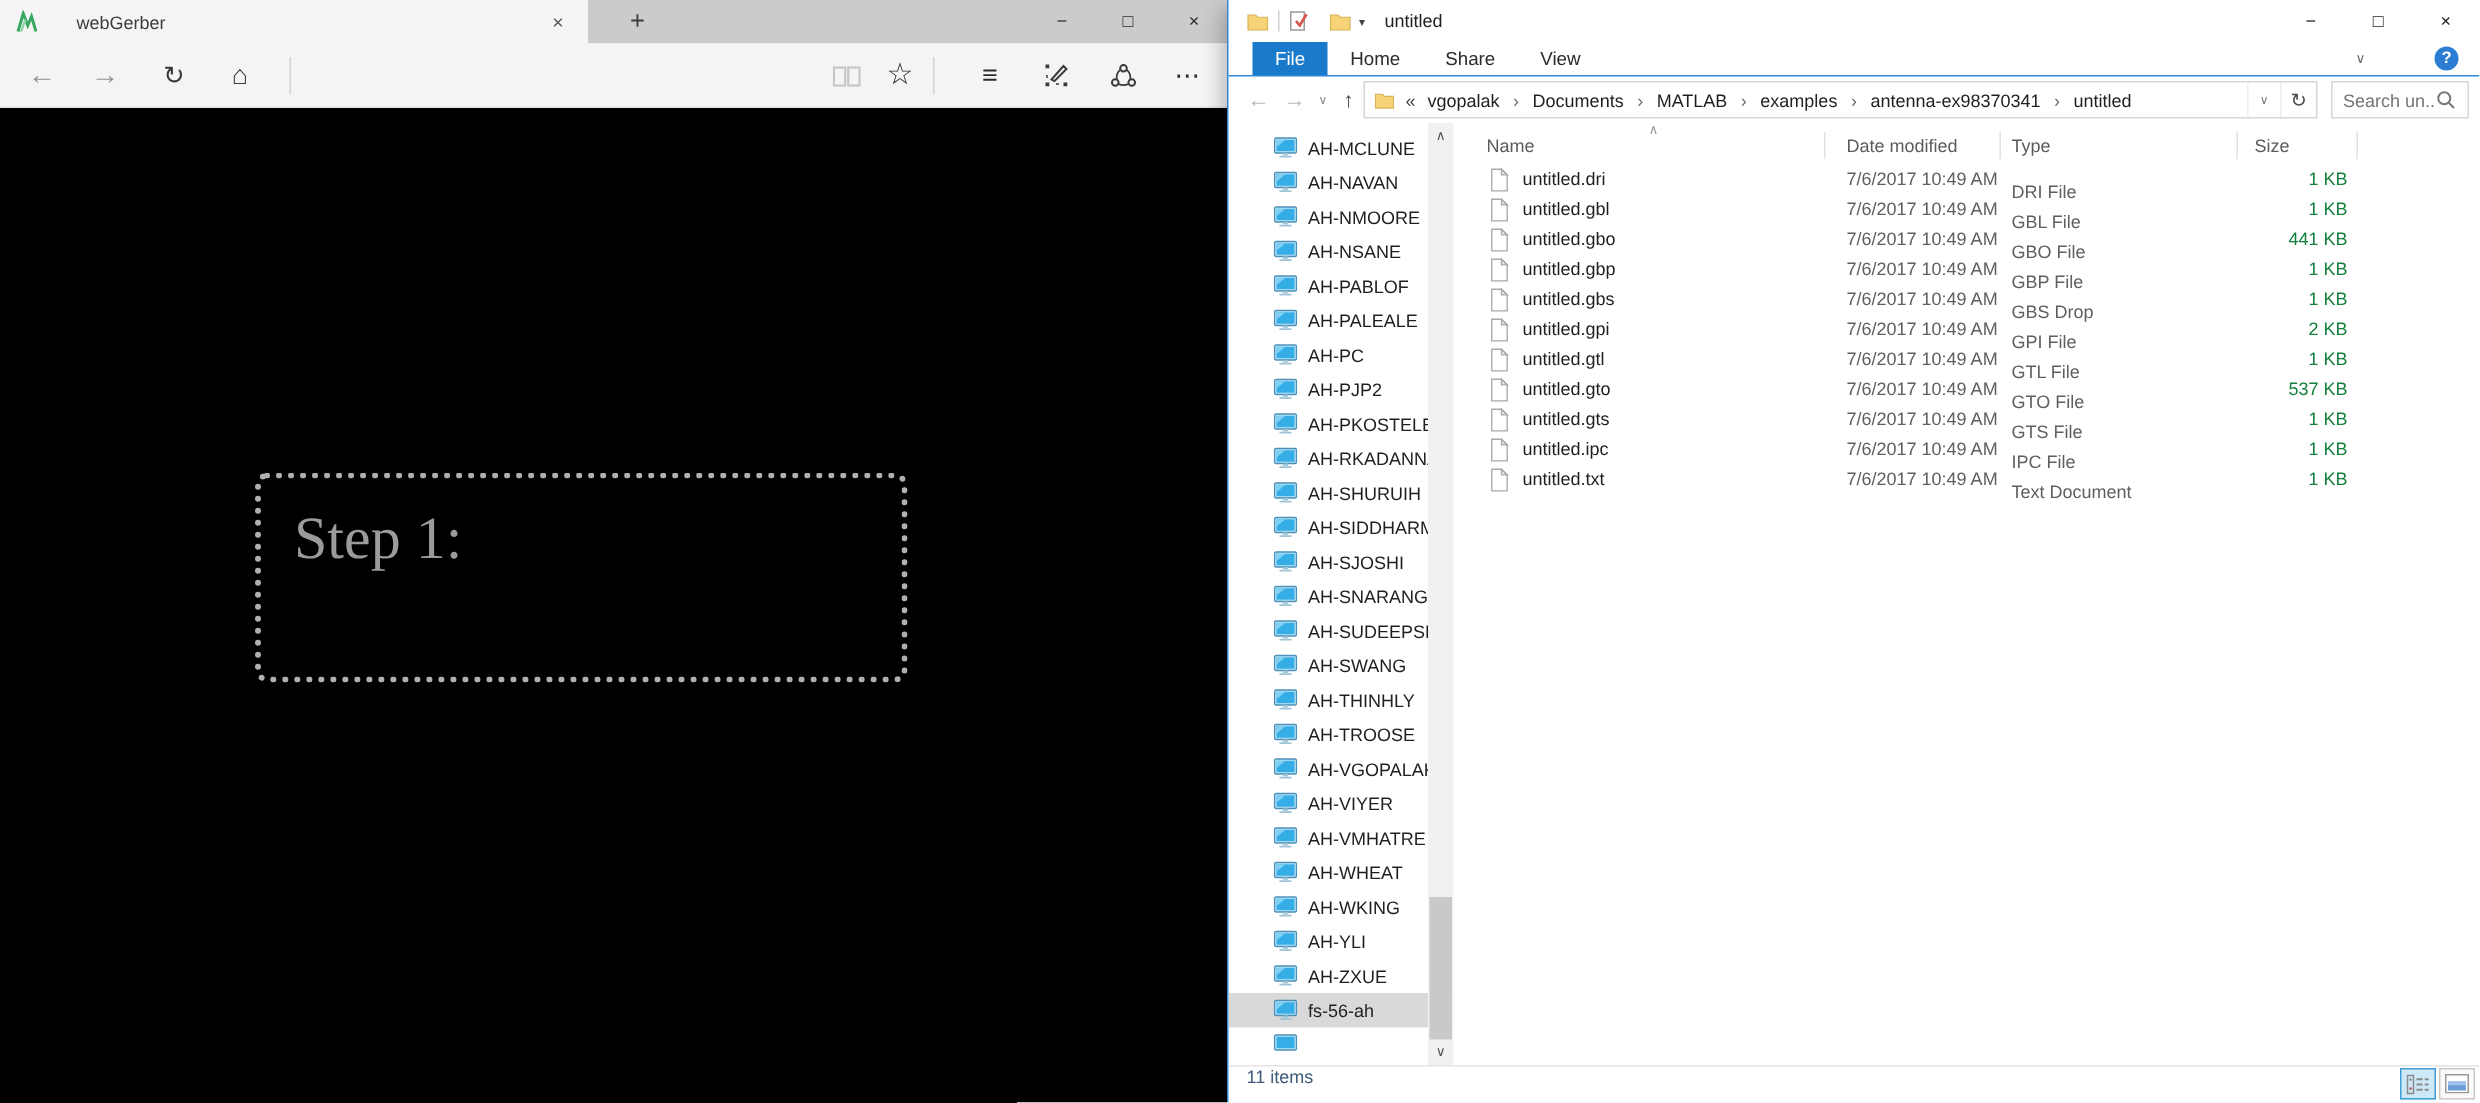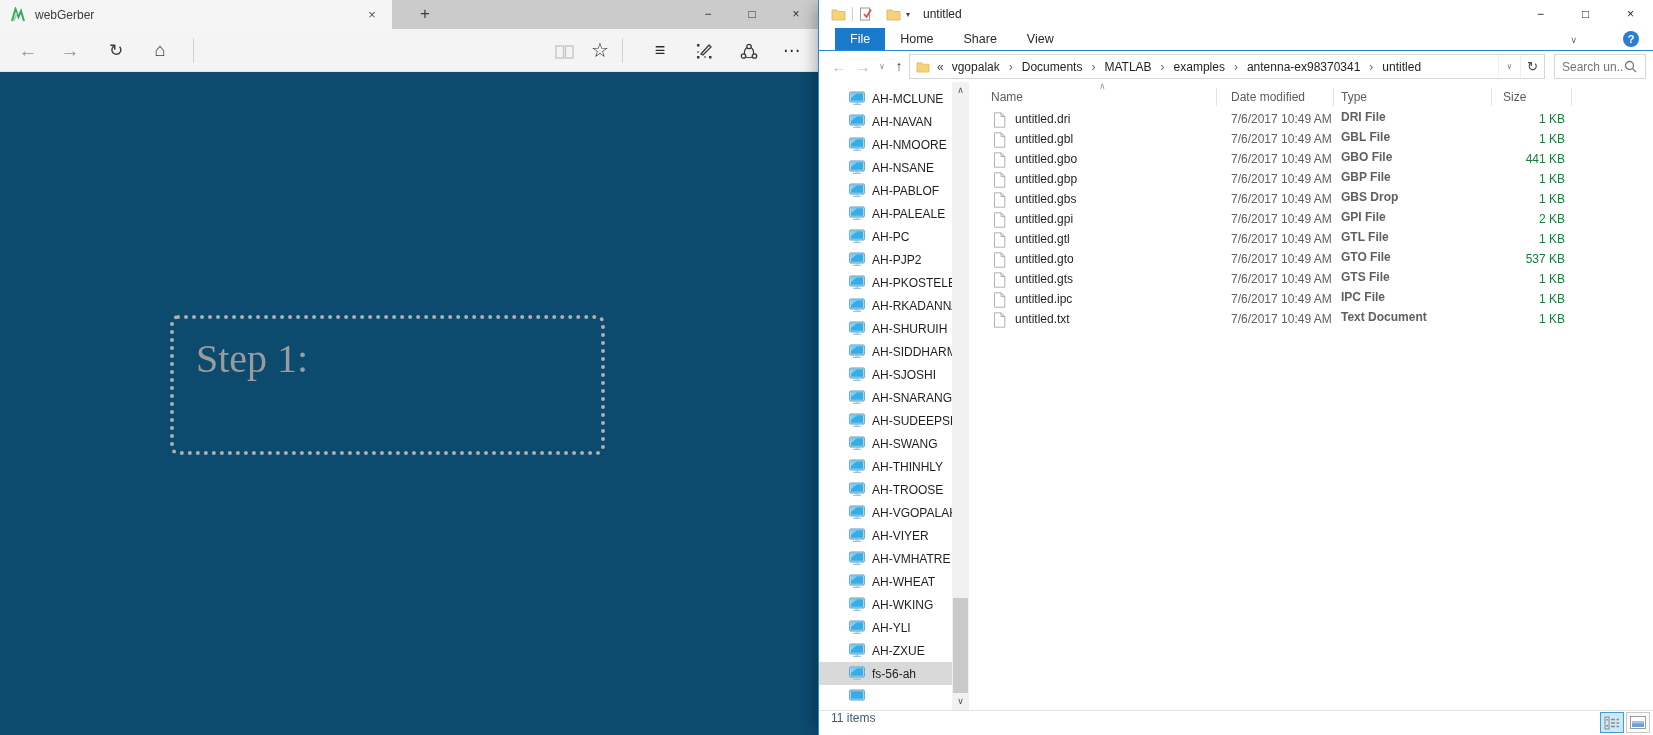--- a/index.html
+++ b/index.html
@@ -4,40 +4,40 @@
 <style>
   * { box-sizing: border-box; margin:0; padding:0; }
   html,body { width:1653px; height:735px; }
   body { font-family:"Liberation Sans","DejaVu Sans",sans-serif; background:#ffffff; position:relative; overflow:hidden; }
 
   
   .edge { position:absolute; left:0; top:0; width:818px; height:735px; }
   .edge-tabbar { position:relative; height:29px; background:#cbcbcb; }
   .edge-tab { position:absolute; left:0; top:0; width:392px; height:29px; background:#f5f5f5;
               display:flex; align-items:center; padding:0 10px; }
-  .edge-tab-title { font-size:12px; color:#3c3c3c; margin-left:9px; flex:1; }
+  .edge-tab-title { font-size:12px; color:#3c3c3c; margin-left:25px; flex:1; }
   .edge-tab-close { font-size:13px; color:#555; width:20px; text-align:center; cursor:default; }
   .edge-newtab { position:absolute; left:404px; top:0; width:42px; height:29px; text-align:center;
                  line-height:27px; font-size:17px; color:#3c3c3c; font-weight:300; }
   .edge-winbtns { position:absolute; right:0; top:0; height:29px; display:flex; }
   .edge-winbtn { width:44px; height:29px; text-align:center; line-height:29px; font-size:12px; color:#2f2f2f; }
   .edge-toolbar { position:relative; height:43px; background:#f4f4f4; border-bottom:1px solid #e2e2e2; }
   .etb { position:absolute; top:0; height:43px; line-height:43px; text-align:center; width:32px; }
   .glyph-back,.glyph-fwd { font-size:19px; color:#909090; }
   .glyph-refresh { font-size:17px; color:#3a3a3a; }
   .glyph-home { font-size:18px; color:#3a3a3a; }
   .etb-div { position:absolute; top:9px; width:1px; height:25px; background:#d2d2d2; }
   .edge-url { position:absolute; left:212px; top:0; height:43px; line-height:43px; font-size:14px; }
   .edge-url .domain { color:#2b2b2b; }
   .edge-url .path { color:#a2a2a2; }
   .etb svg { vertical-align:middle; }
   .glyph-star { font-size:20px; color:#2b2b2b; }
   .glyph-hub { font-size:18px; color:#2b2b2b; }
   .glyph-more { font-size:17px; color:#2b2b2b; letter-spacing:1px; }
-  .edge-content { position:relative; height:663px; background:#0c4a6e; }
+  .edge-content { position:relative; height:663px; background:#000000; }
   .dropzone { position:absolute; left:170px; top:243px; width:435px; height:140px;
               border:4px dotted #b0b0b0; border-radius:8px; padding:14px 0 0 22px; }
   .dz-line { font-family:"Liberation Serif","DejaVu Serif",serif; font-size:40px; color:#9b9b9b; line-height:52px; }
 
   
   .explorer { position:absolute; left:818px; top:0; width:835px; height:735px; background:#ffffff;
               border-left:1px solid #2b88d8; box-shadow:-9px 0 14px -6px rgba(0,0,0,0.28); }
   .ex-titlebar { position:relative; height:28px; display:flex; align-items:center; padding-left:12px; }
   .qat-sep { width:1px; height:14px; background:#cfcfcf; margin:0 6px; }
   .qat-caret { font-size:8px; color:#444; margin-left:5px; }
@@ -82,21 +82,21 @@
   .nav-thumb { position:absolute; left:1px; width:15px; bottom:17px; height:95px; background:#c9c9c9; }
   .filearea { position:relative; flex:1; font-size:12px; }
   .col-head { position:absolute; top:8px; color:#5c5c5c; }
   .sort-caret { position:absolute; left:130px; top:-1px; font-size:9px; color:#9a9a9a; }
   .head-sep { position:absolute; top:6px; width:1px; height:18px; background:#e2e2e2; }
   .file-rows { position:absolute; left:0; top:28px; right:0; }
   .file-row { position:relative; height:20px; }
   .file-row svg { position:absolute; left:24px; top:2px; }
   .f-name { position:absolute; left:46px; top:2px; color:#1f1f1f; }
   .f-date { position:absolute; left:262px; top:2px; color:#5f5f5f;text-align:center; }
-  .f-type { position:absolute; left:372px; top:0; color:#5f5f5f;font-weight:bold; }
+  .f-type { position:absolute; left:372px; top:11px; color:#5f5f5f; }
   .f-size { position:absolute; left:500px; top:2px; width:96px; text-align:right; color:#15803d; }
   .ex-status { position:relative; height:41px; border-top:1px solid #e4e4e4; display:flex; align-items:flex-start; padding-left:12px; }
   .status-count { font-size:12px; color:#3d5a7a; }
   .view-btns { position:absolute; right:3px; top:1px; display:flex; }
   .vbtn { width:24px; height:21px; margin-left:2px; display:flex; align-items:center; justify-content:center; }
   .vbtn-details { background:#cde8f7; border:1px solid #3f9ed8; }
   .vbtn-thumbs { background:#fafafa; border:1px solid #c9c9c9; }
 </style>
 </head>
 <body>

